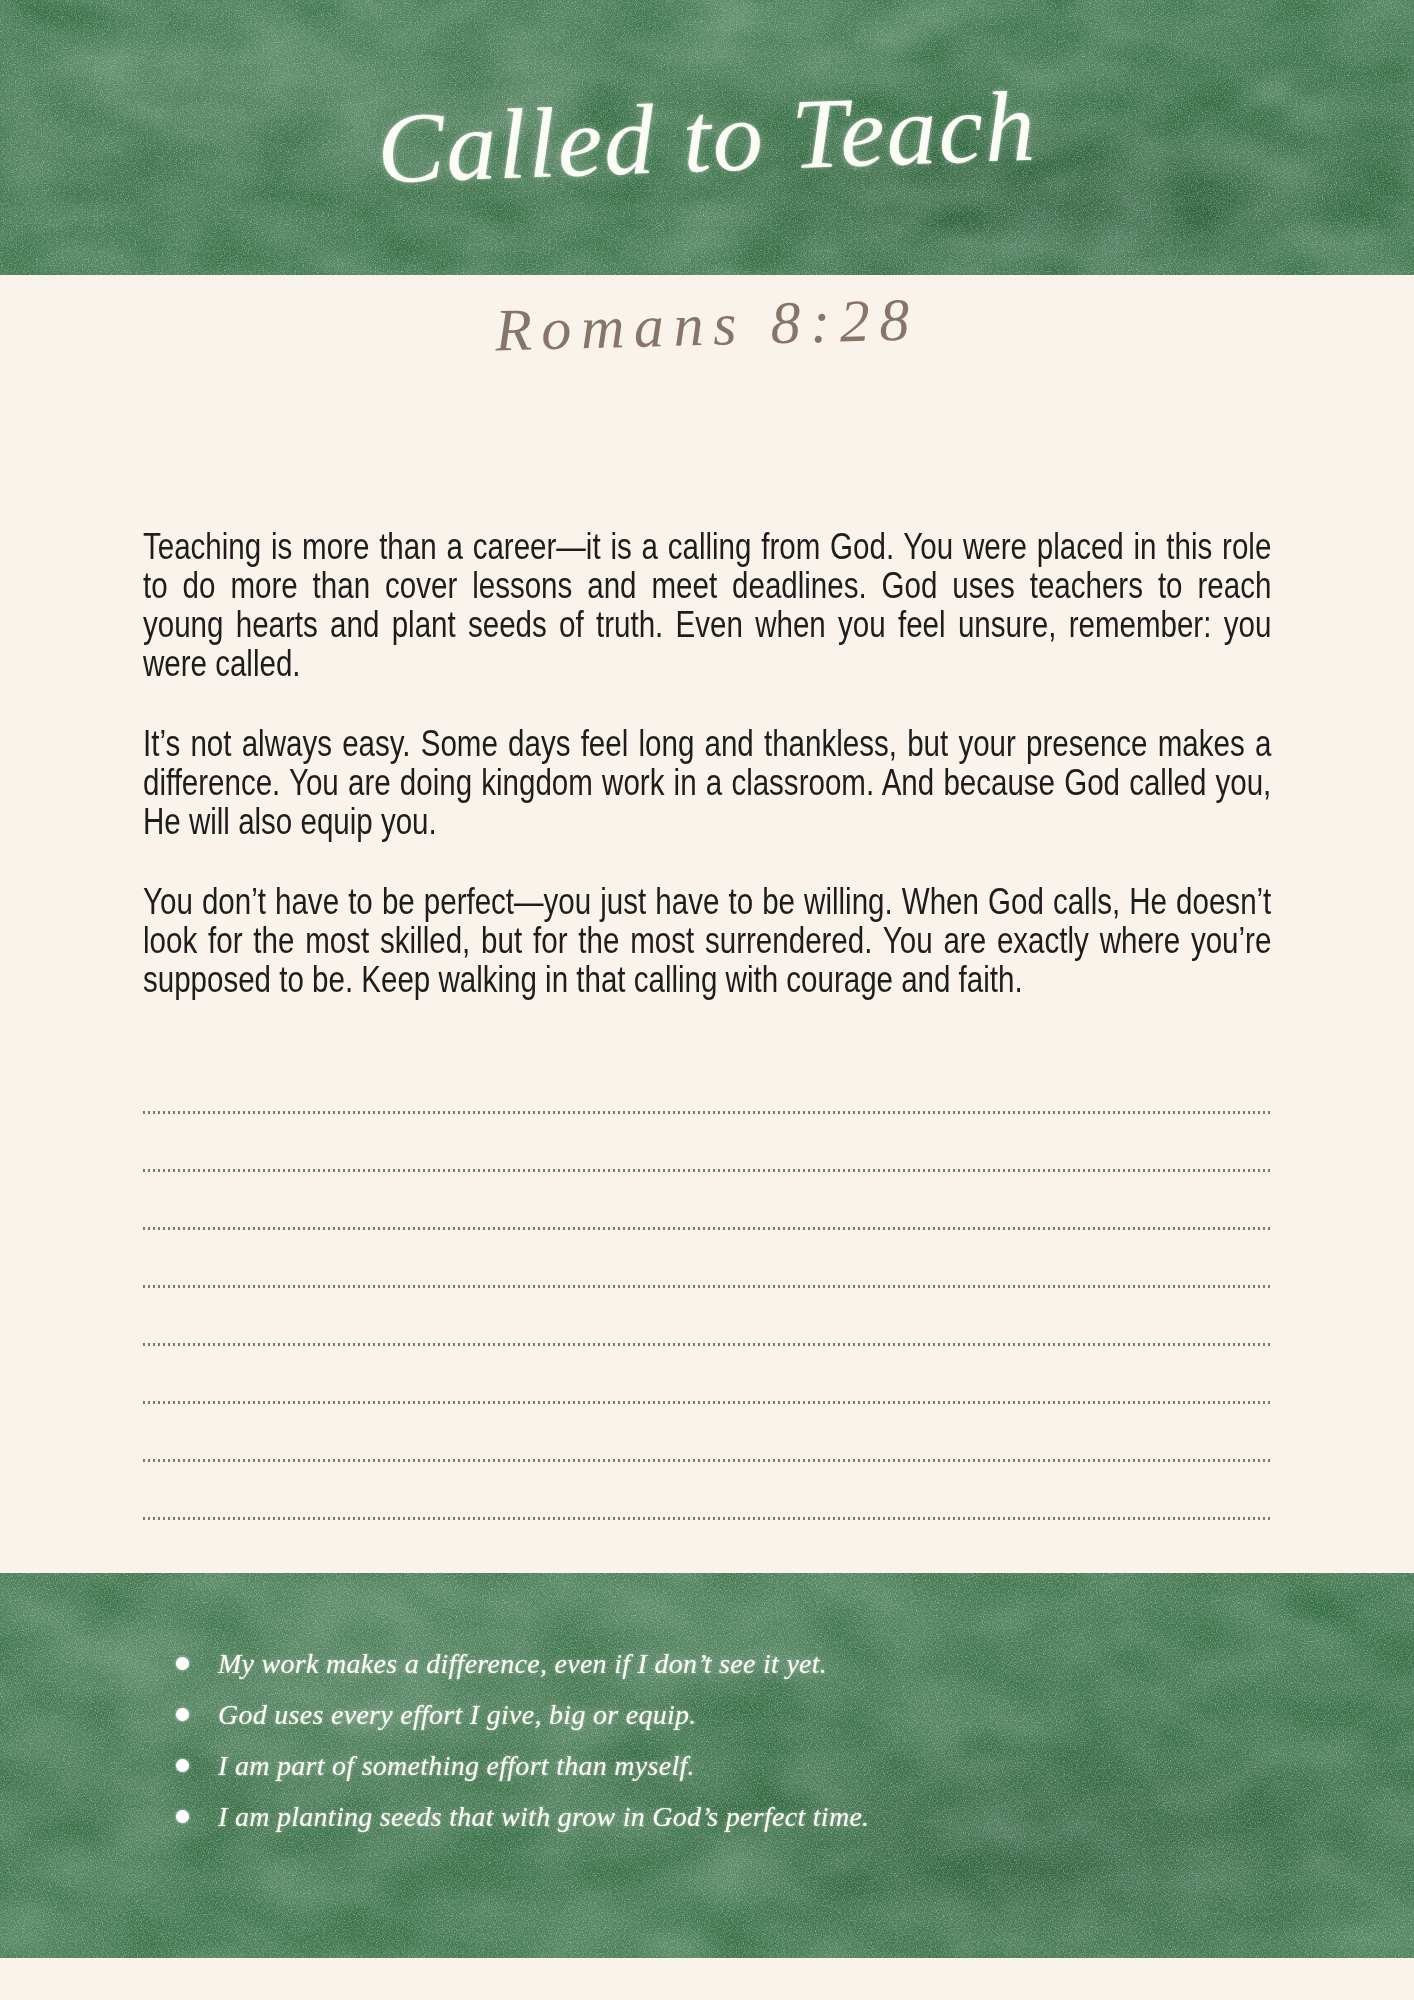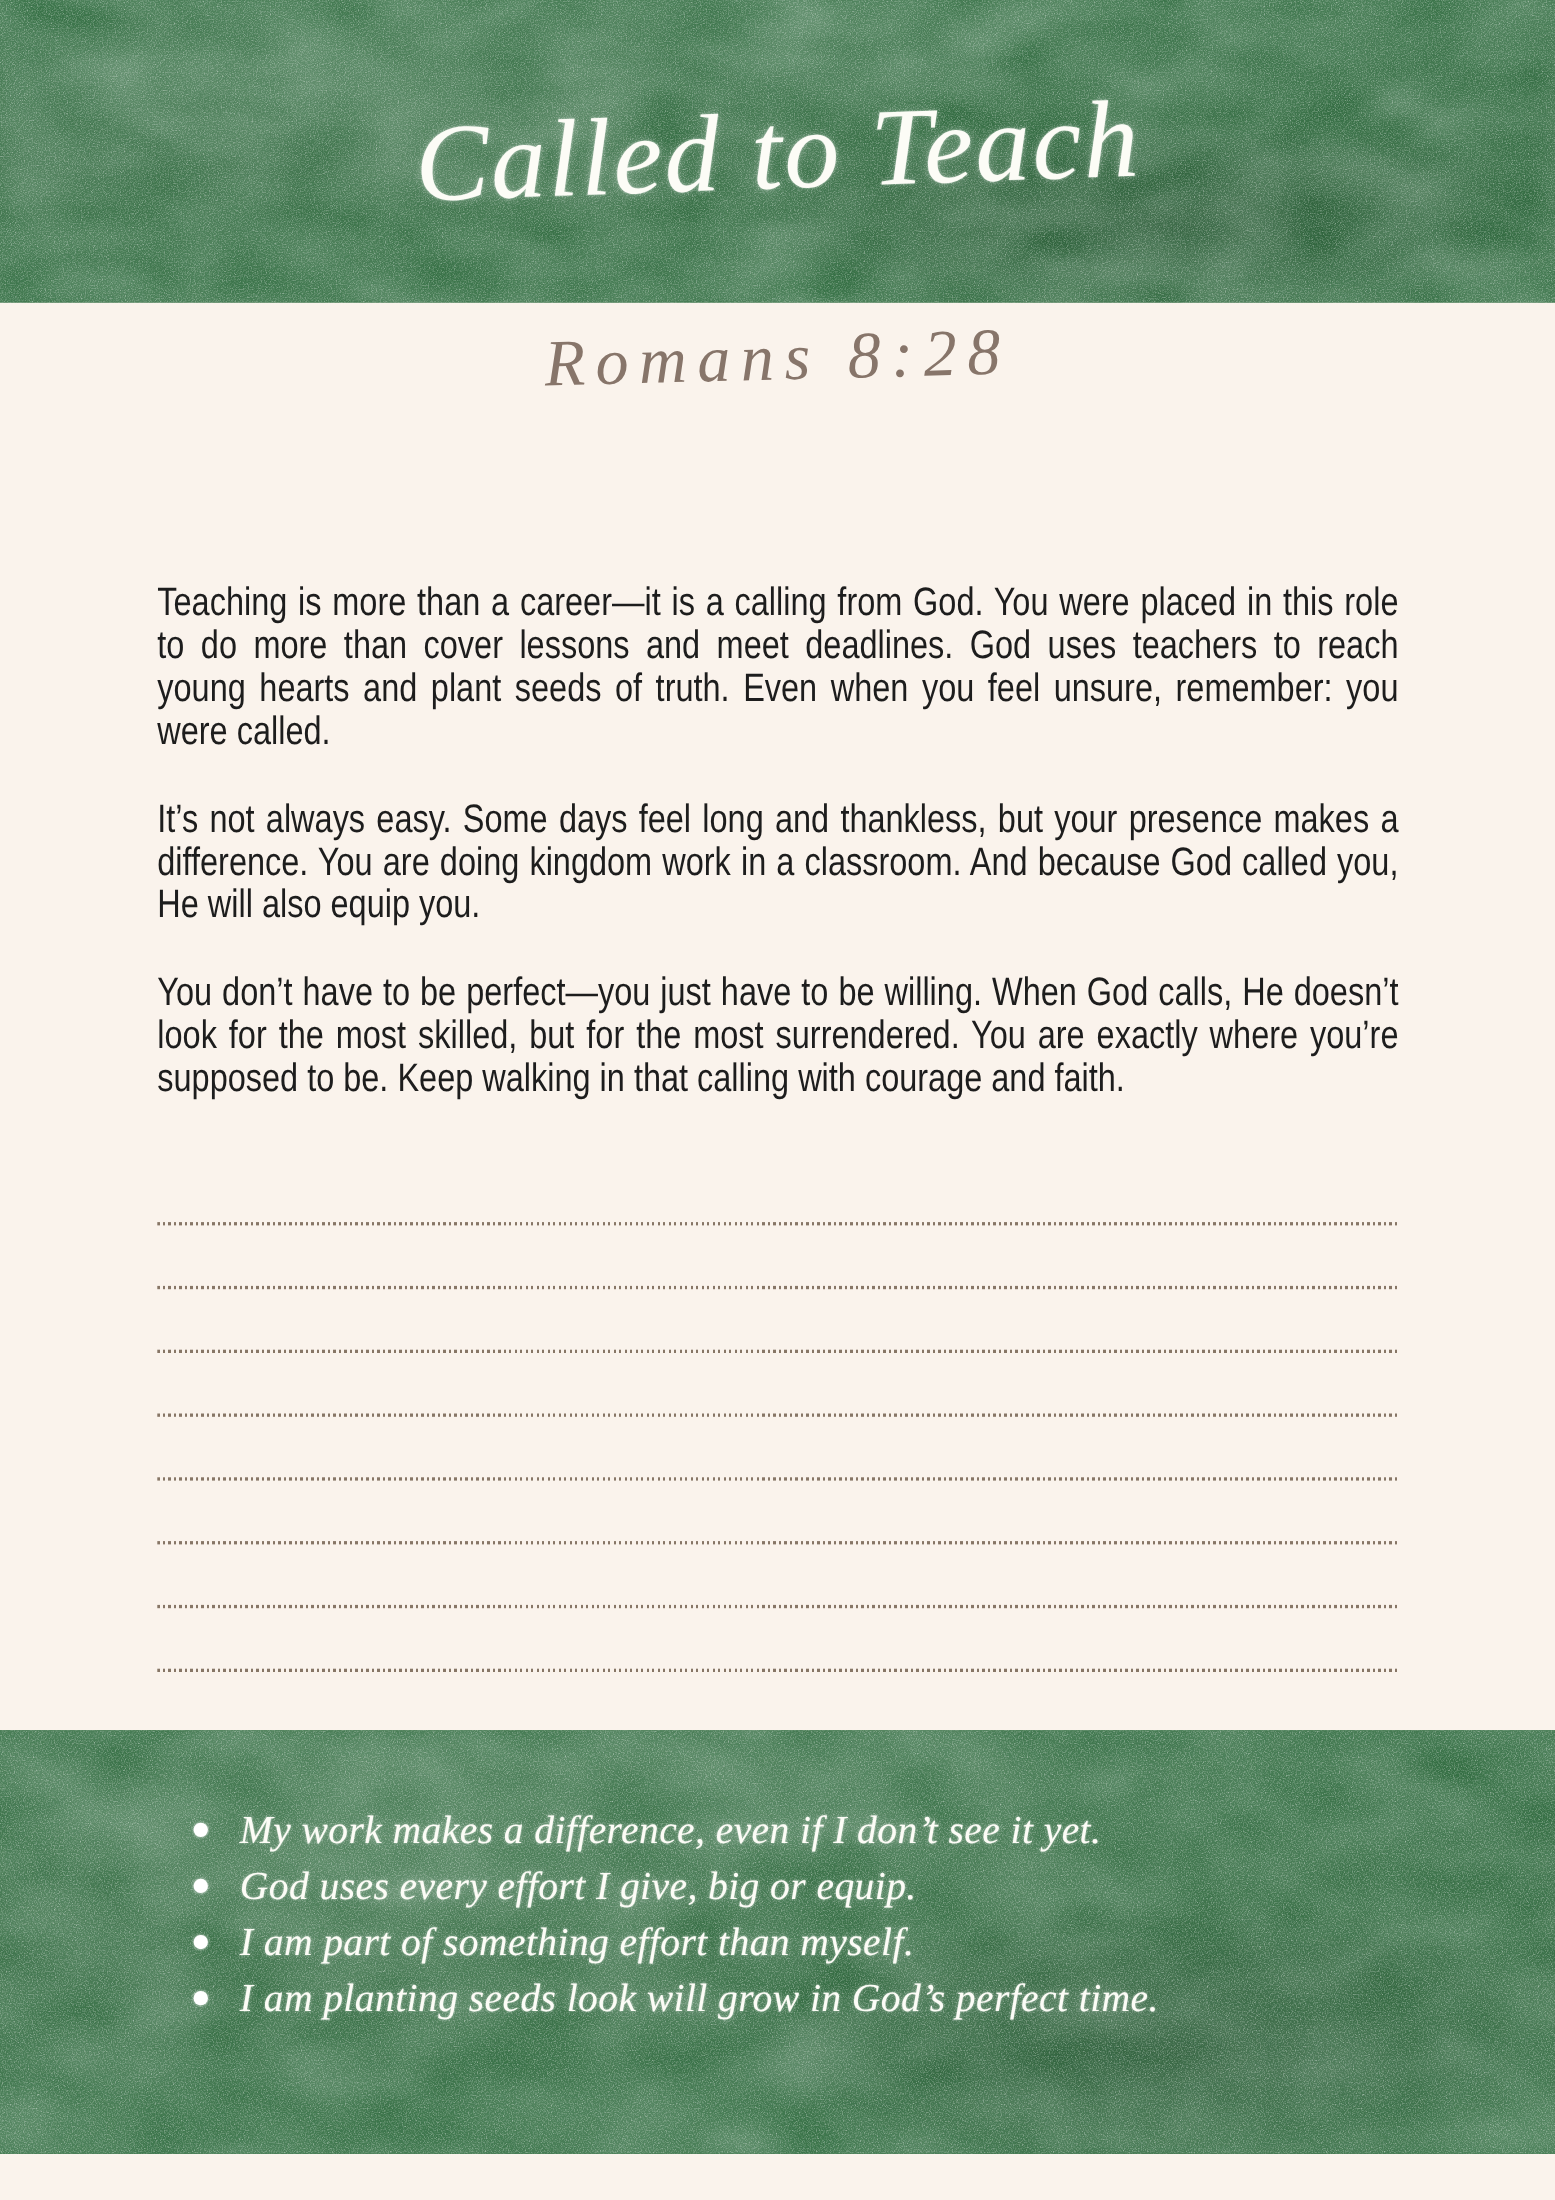--- a/index.html
+++ b/index.html
@@ -90,21 +90,21 @@
     height:51px;
   }
   .bullet-dot{
     flex:0 0 auto;
     width:13px;height:13px;border-radius:50%;
     background:#ffffff;
     box-shadow:0 0 3px rgba(255,255,255,.8);
     margin-right:29px;
   }
   .affirmations .chalk-script{
-    font-size:36px;line-height:51px;
+    font-size:28px;line-height:51px;
     letter-spacing:.01em;
     white-space:nowrap;
   }
 </style>
 </head>
 <body>
 
 <div class="page">
 
   <header class="chalkboard header">
@@ -171,18 +171,18 @@
       <li>
         <span class="bullet-dot"></span>
         <span class="chalk-script">God uses every effort I give, big or equip.</span>
       </li>
       <li>
         <span class="bullet-dot"></span>
         <span class="chalk-script">I am part of something effort than myself.</span>
       </li>
       <li>
         <span class="bullet-dot"></span>
-        <span class="chalk-script">I am planting seeds look will grow in God’s perfect time.</span>
+        <span class="chalk-script">I am planting seeds that with grow in God’s perfect time.</span>
       </li>
     </ul>
   </footer>
 
 </div>
 
 </body></html>

